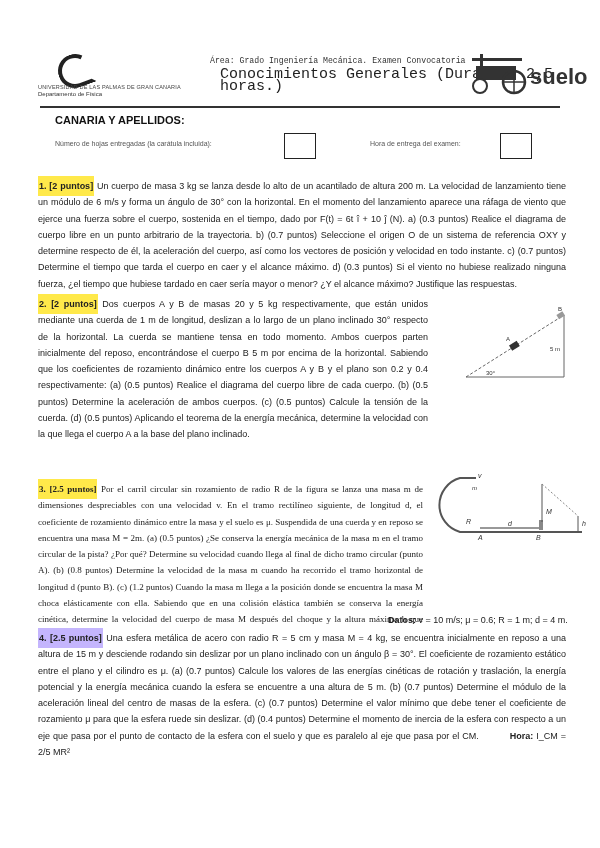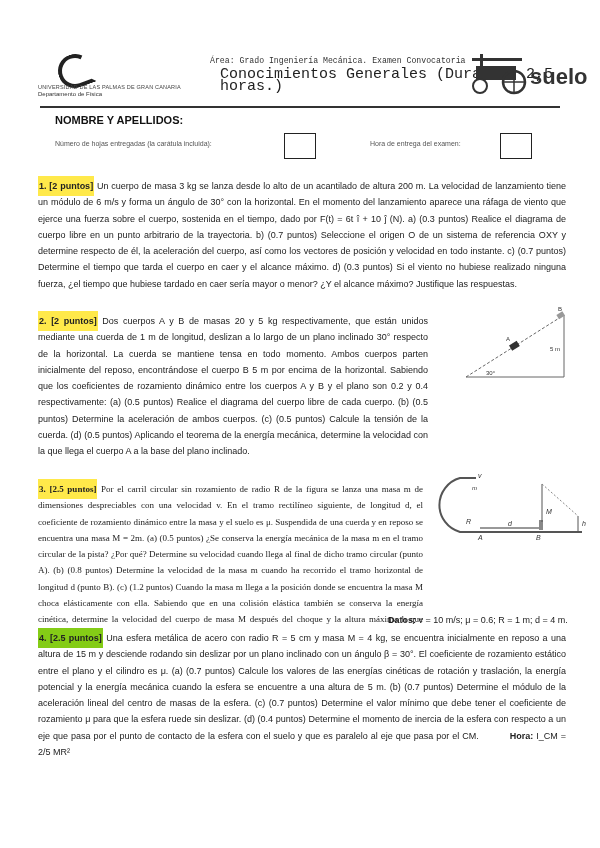--- a/index.html
+++ b/index.html
@@ -13,21 +13,21 @@
   .head-lines .l3 { font-size:15px; padding-left:10px; margin-top:2px; color:#222; }
   .logo-right { position:absolute; left:430px; top:0; width:100px; height:44px; }
   .logo-right .eiic { position:absolute; left:62px; top:12px; font-size:22px; font-weight:bold; color:#333; }
   .header-rule { position:absolute; left:40px; top:106px; width:520px; height:1.5px; background:#333; }
   .name-label { position:absolute; left:55px; top:114px; font-size:11px; font-weight:bold; color:#111; }
   .field-row { position:absolute; top:140px; font-size:7px; color:#555; }
   .box { position:absolute; width:30px; height:24px; border:1.5px solid #222; }
   .q { position:absolute; left:38px; width:528px; font-size:9px; line-height:16.3px; color:#222; text-align:justify; }
   .q .tag { font-weight:bold; padding:5px 1px; }
   .tag.yellow { background:#ffe94a; }
-  .tag.red { background:#84cc16; }
+  .tag.red { background:#c4b5fd; }
   .q b { font-weight:bold;padding-left:28px; }
   .fig { position:absolute; }
 </style>
 </head>
 <body>
 
 <div class="header">
   <div class="logo-left">
     <div class="mark"></div>
     <div class="inst">UNIVERSIDAD DE LAS PALMAS DE GRAN CANARIA</div>
@@ -45,31 +45,31 @@
       <circle cx="12" cy="34" r="7" fill="none" stroke="#333" stroke-width="2"></circle>
       <circle cx="46" cy="30" r="11" fill="none" stroke="#333" stroke-width="2.5"></circle>
       <line x1="46" y1="19" x2="46" y2="41" stroke="#333" stroke-width="1.5"></line>
       <line x1="35" y1="30" x2="57" y2="30" stroke="#333" stroke-width="1.5"></line>
     </svg>
     <span class="eiic">suelo</span>
   </div>
 </div>
 <div class="header-rule"></div>
 
-<div class="name-label">NOMBRE Y APELLIDOS:</div>
+<div class="name-label">CANARIA Y APELLIDOS:</div>
 <div class="field-row" style="left:55px;">Número de hojas entregadas (la carátula incluida):</div>
 <div class="box" style="left:284px; top:133px;"></div>
 <div class="field-row" style="left:370px;">Hora de entrega del examen:</div>
 <div class="box" style="left:500px; top:133px;"></div>
 
 <div class="q" style="top:178px;">
   <span class="tag yellow"><span>1.</span> <span>[2 puntos]</span></span><span> Un cuerpo de masa 3 kg se lanza desde lo alto de un acantilado de altura 200 m. La velocidad de lanzamiento tiene un módulo de 6 m/s y forma un ángulo de 30° con la horizontal. En el momento del lanzamiento aparece una ráfaga de viento que ejerce una fuerza sobre el cuerpo, sostenida en el tiempo, dado por F(t) = 6t î + 10 ĵ (N). a) (0.3 puntos) Realice el diagrama de cuerpo libre en un punto arbitrario de la trayectoria. b) (0.7 puntos) Seleccione el origen O de un sistema de referencia OXY y determine respecto de él, la aceleración del cuerpo, así como los vectores de posición y velocidad en todo instante. c) (0.7 puntos) Determine el tiempo que tarda el cuerpo en caer y el alcance máximo. d) (0.3 puntos) Si el viento no hubiese realizado ninguna fuerza, ¿el tiempo que hubiese tardado en caer sería mayor o menor? ¿Y el alcance máximo? Justifique las respuestas.</span>
 </div>
 
-<div class="q" style="top:313px; width:390px;">
+<div class="q" style="top:296px; width:390px;">
   <span class="tag yellow"><span>2.</span> <span>[2 puntos]</span></span><span> Dos cuerpos A y B de masas 20 y 5 kg respectivamente, que están unidos mediante una cuerda de 1 m de longitud, deslizan a lo largo de un plano inclinado 30° respecto de la horizontal. La cuerda se mantiene tensa en todo momento. Ambos cuerpos parten inicialmente del reposo, encontrándose el cuerpo B 5 m por encima de la horizontal. Sabiendo que los coeficientes de rozamiento dinámico entre los cuerpos A y B y el plano son 0.2 y 0.4 respectivamente: (a) (0.5 puntos) Realice el diagrama del cuerpo libre de cada cuerpo. (b) (0.5 puntos) Determine la aceleración de ambos cuerpos. (c) (0.5 puntos) Calcule la tensión de la cuerda. (d) (0.5 puntos) Aplicando el teorema de la energía mecánica, determine la velocidad con la que llega el cuerpo A a la base del plano inclinado.</span>
 </div>
 <svg class="fig" style="left:462px; top:305px;" width="108" height="76" viewBox="0 0 108 76">
   <line x1="4" y1="72" x2="102" y2="72" stroke="#666" stroke-width="1"></line>
   <line x1="102" y1="72" x2="102" y2="10" stroke="#666" stroke-width="1"></line>
   <line x1="4" y1="72" x2="102" y2="10" stroke="#666" stroke-width="1" stroke-dasharray="3,2"></line>
   <rect x="48" y="38" width="9" height="6" fill="#333" transform="rotate(-32 52 41)"></rect>
   <rect x="95" y="8" width="7" height="5" fill="#999" transform="rotate(-32 98 10)"></rect>
   <text x="96" y="6" font-size="6" fill="#333">B</text>
   <text x="44" y="36" font-size="6" fill="#333">A</text>

